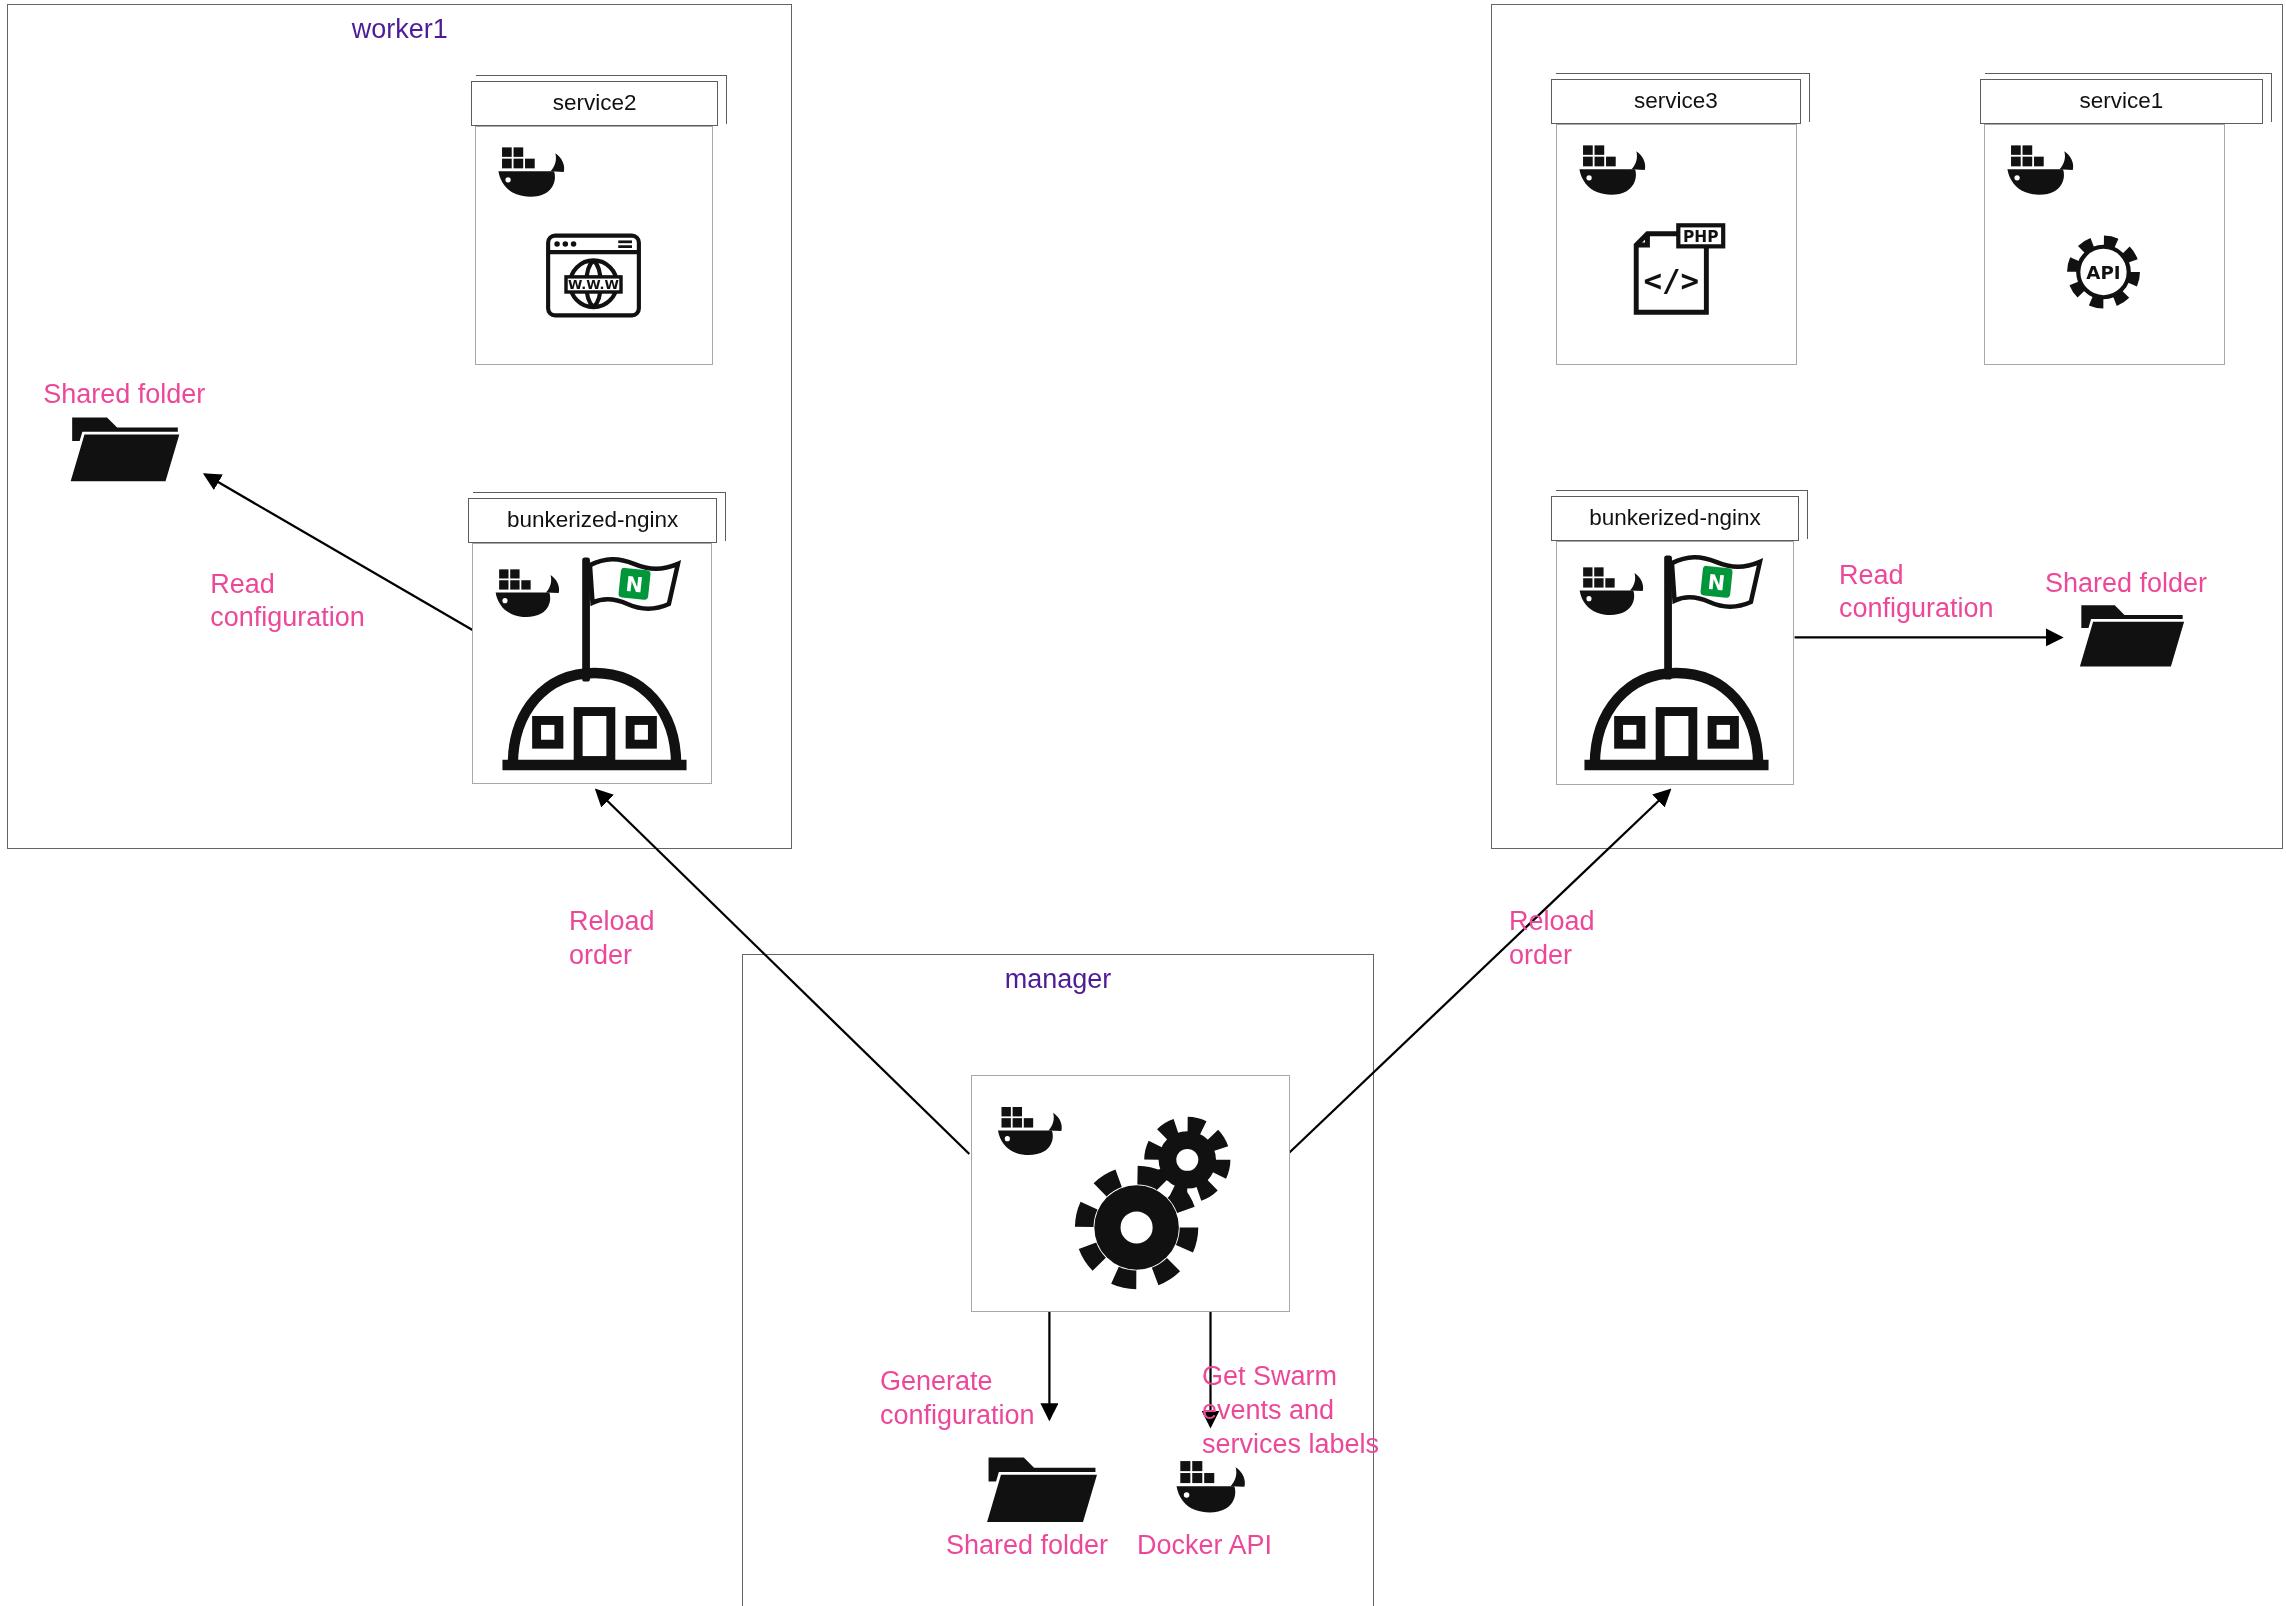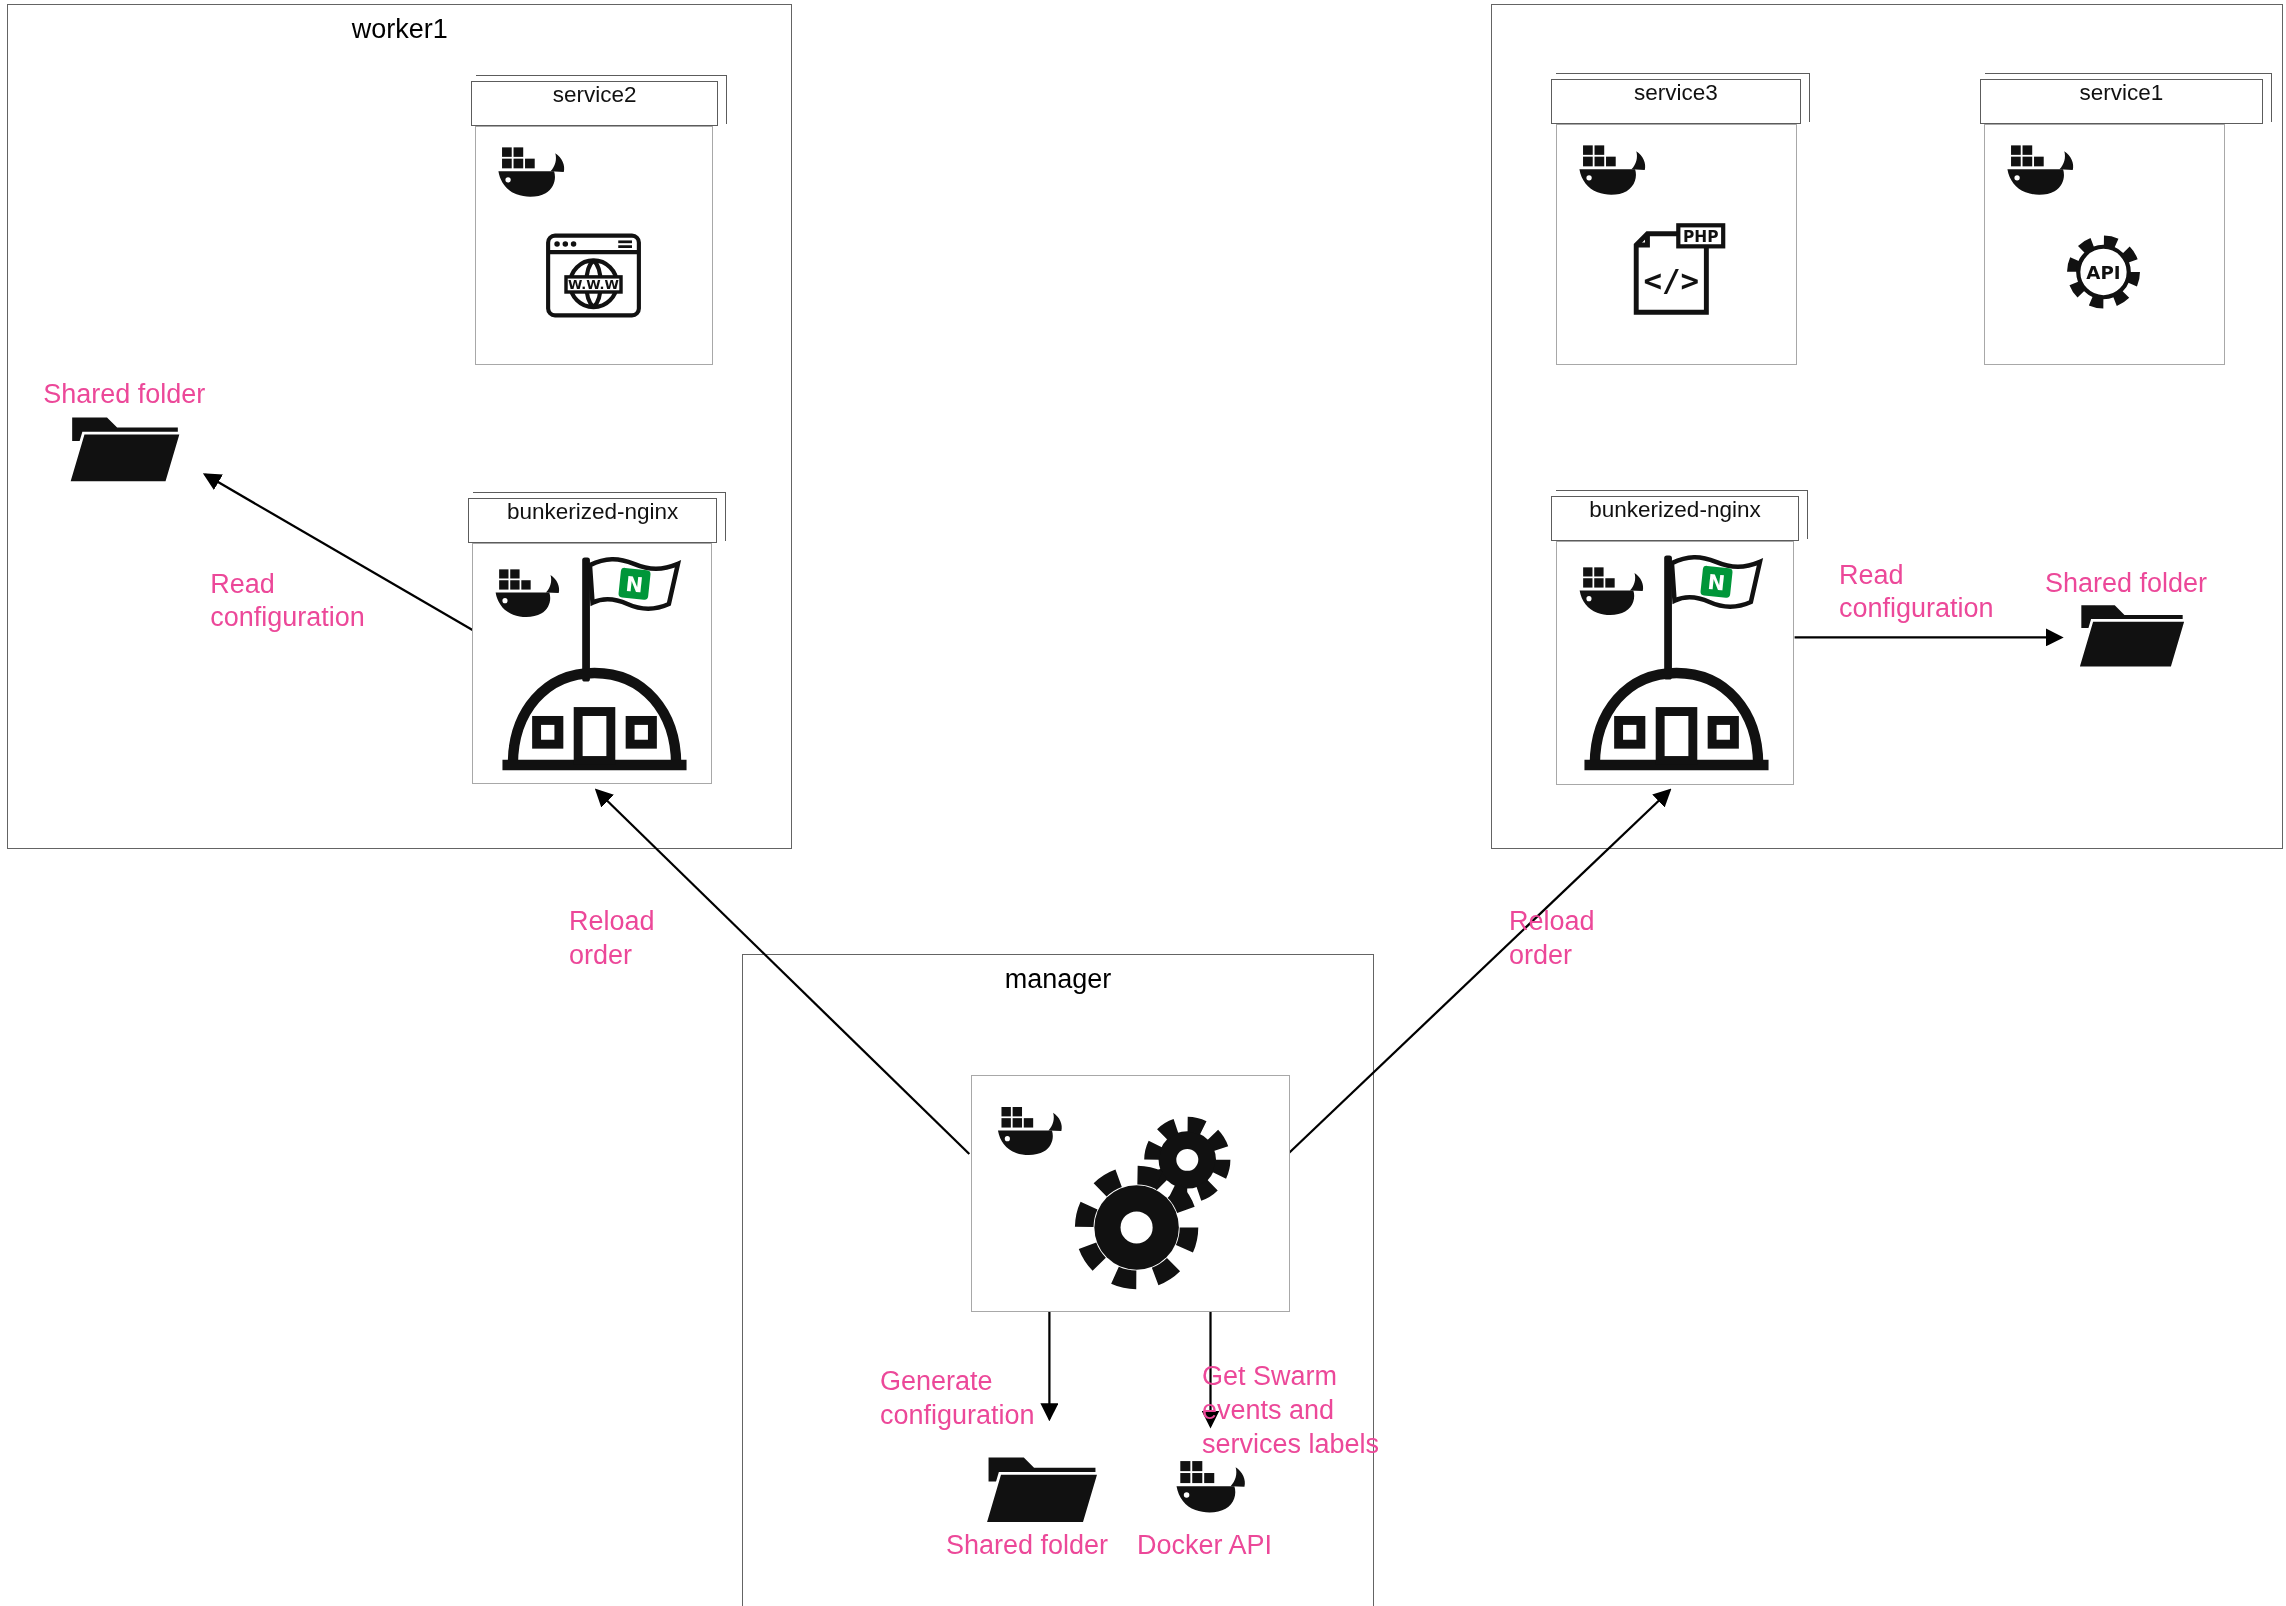--- a/index.html
+++ b/index.html
@@ -1,23 +1,23 @@
 <!DOCTYPE html>
 <html style="font-size:14.4px"><head>
 <meta charset="utf-8">
 <style>
   *{box-sizing:border-box;margin:0;padding:0}
   html,body{background:#ffffff}
   body{font-family:"Liberation Sans","DejaVu Sans",sans-serif;color:#1a1a1a}
   #canvas{position:relative;width:2286px;height:1607px;background:#fff;overflow:hidden}
 
   .group{position:absolute;border:1.8px solid #646464;background:#fff}
-  .group-title{position:absolute;top:9px;left:0;width:100%;text-align:center;font-size:27px;color:#000000}
-
-  .card-title{position:absolute;background:#fff;border:1.8px solid #5c5c5c;display:flex;align-items:flex-start;justify-content:center;font-size:22.5px;color:#111;z-index:4}
+  .group-title{position:absolute;top:9px;left:0;width:100%;text-align:center;font-size:27px;color:#4c1d95}
+
+  .card-title{position:absolute;background:#fff;border:1.8px solid #5c5c5c;display:flex;align-items:center;justify-content:center;font-size:22.5px;color:#111;z-index:4}
   .card-title::before{content:"";position:absolute;left:3.6px;top:-6.3px;width:calc(100% + 5.4px);height:calc(100% + 4.5px);border-top:1.8px solid #5c5c5c;border-right:1.8px solid #5c5c5c;pointer-events:none}
   .card-body{position:absolute;background:#fff;border:1.8px solid #a8a8a8;z-index:2}
 
   .icon{position:absolute;z-index:3}
   .label{position:absolute;font-size:27px;line-height:1.25;white-space:pre-line;color:#ec4899;z-index:3}
 
   #edges{position:absolute;left:0;top:0;width:2286px;height:1607px;z-index:1;pointer-events:none}
   #edges line{stroke:#000;stroke-width:2.5px}
 </style>
 </head>

